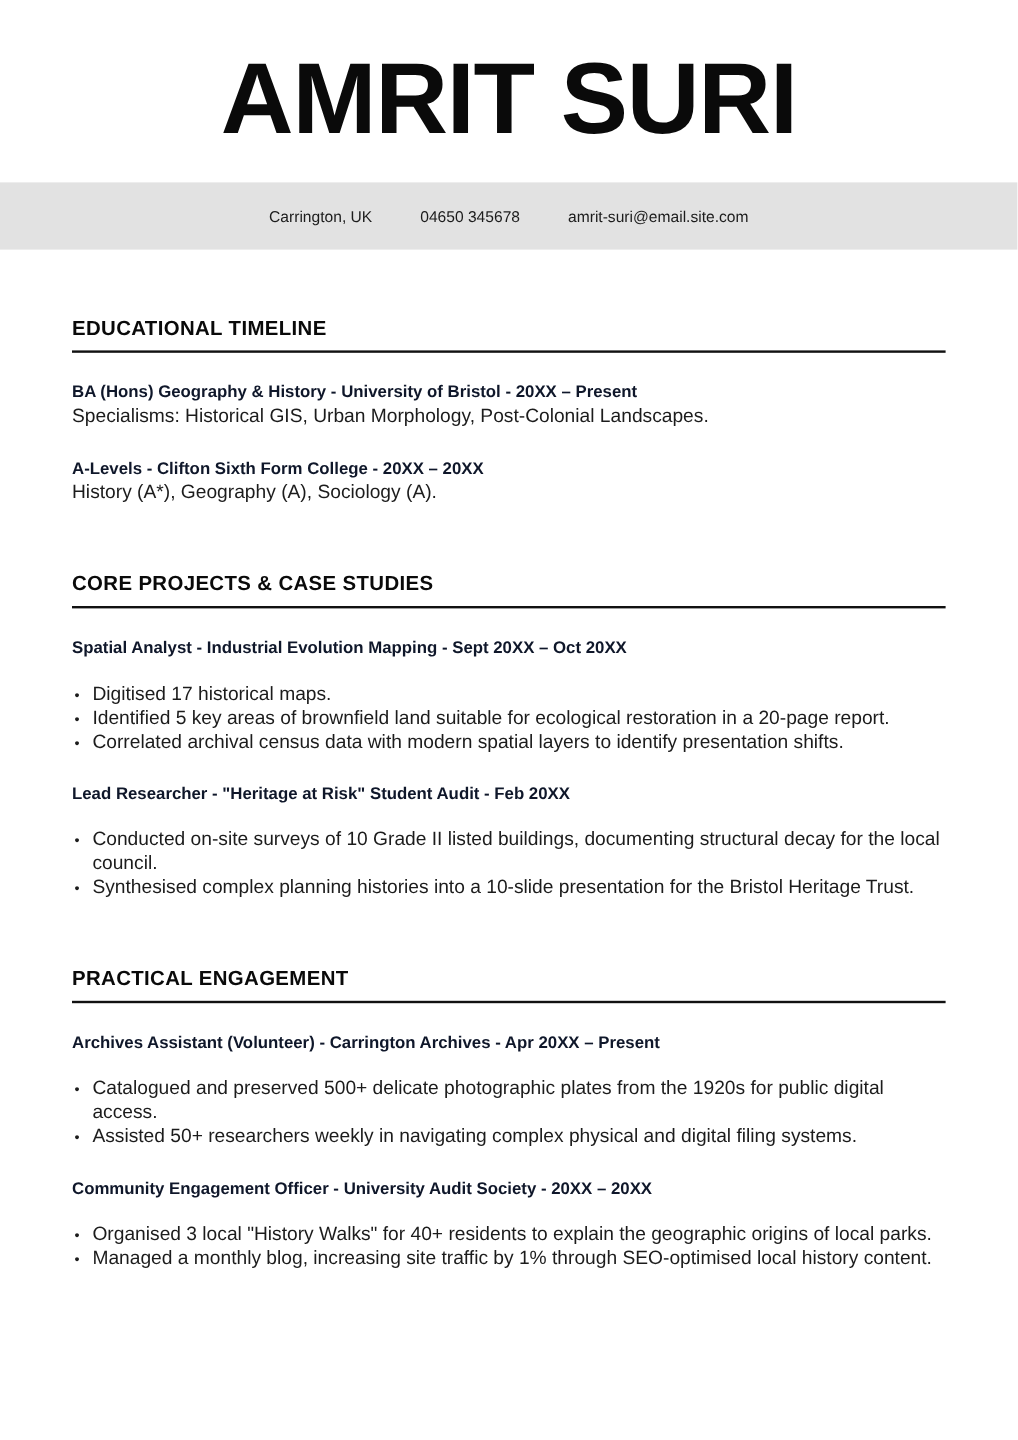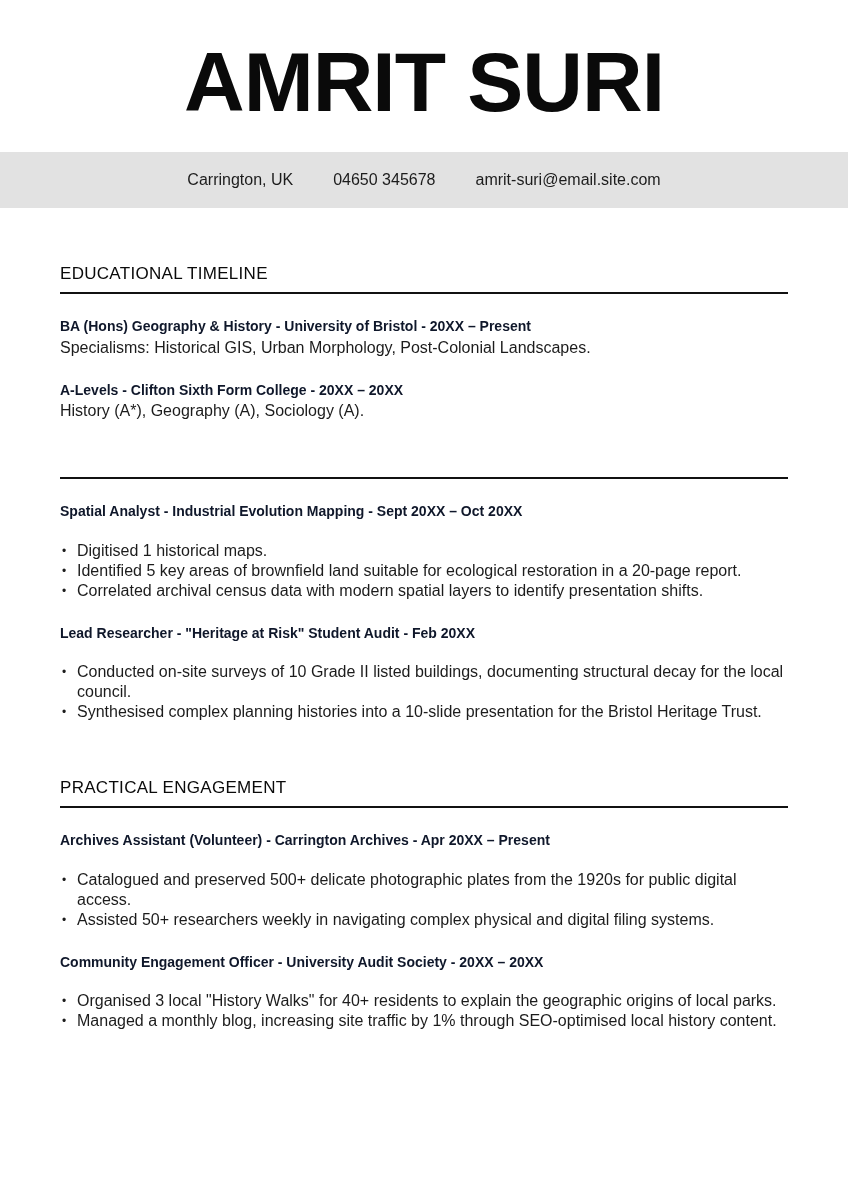--- a/index.html
+++ b/index.html
@@ -29,31 +29,31 @@
   }
   .contact-bar{
     margin-top:28px;
     width:100%;
     height:56px;
     background:var(--bar-bg);
     display:flex;
     align-items:center;
     justify-content:center;
     gap:40px;
-    font-size:16px;
+    font-size:13px;
   }
   main{
     padding:0 60px 60px;
   }
   .section{
     margin-top:56px;
   }
   .section-title{
     font-size:17px;
-    font-weight:400;
+    font-weight:700;
     letter-spacing:.3px;
     text-transform:uppercase;
     color:#0a0a0a;
   }
   .rule{
     margin-top:8px;
     border-bottom:2px solid var(--rule);
   }
   .entries{
     margin-top:10px;
@@ -117,27 +117,28 @@
 
   <article class="entry">
     <h3 class="entry-heading">A-Levels - Clifton Sixth Form College - 20XX – 20XX</h3>
     <p class="entry-subtext">History (A*), Geography (A), Sociology (A).</p>
 
   </article>
 </div>
   </section>
 
   <section class="section">
+    <h2 class="section-title">CORE PROJECTS &amp; CASE STUDIES</h2>
     <div class="rule"></div>
     <div class="entries">
   <article class="entry">
     <h3 class="entry-heading">Spatial Analyst - Industrial Evolution Mapping - Sept 20XX – Oct 20XX</h3>
 
     <ul class="entry-bullets">
-            <li>Digitised 1 historical maps.</li>
+            <li>Digitised 17 historical maps.</li>
             <li>Identified 5 key areas of brownfield land suitable for ecological restoration in a 20-page report.</li>
             <li>Correlated archival census data with modern spatial layers to identify presentation shifts.</li>
           </ul>
   </article>
 
   <article class="entry">
     <h3 class="entry-heading">Lead Researcher - "Heritage at Risk" Student Audit - Feb 20XX</h3>
 
     <ul class="entry-bullets">
             <li>Conducted on-site surveys of 10 Grade II listed buildings, documenting structural decay for the local council.</li>

